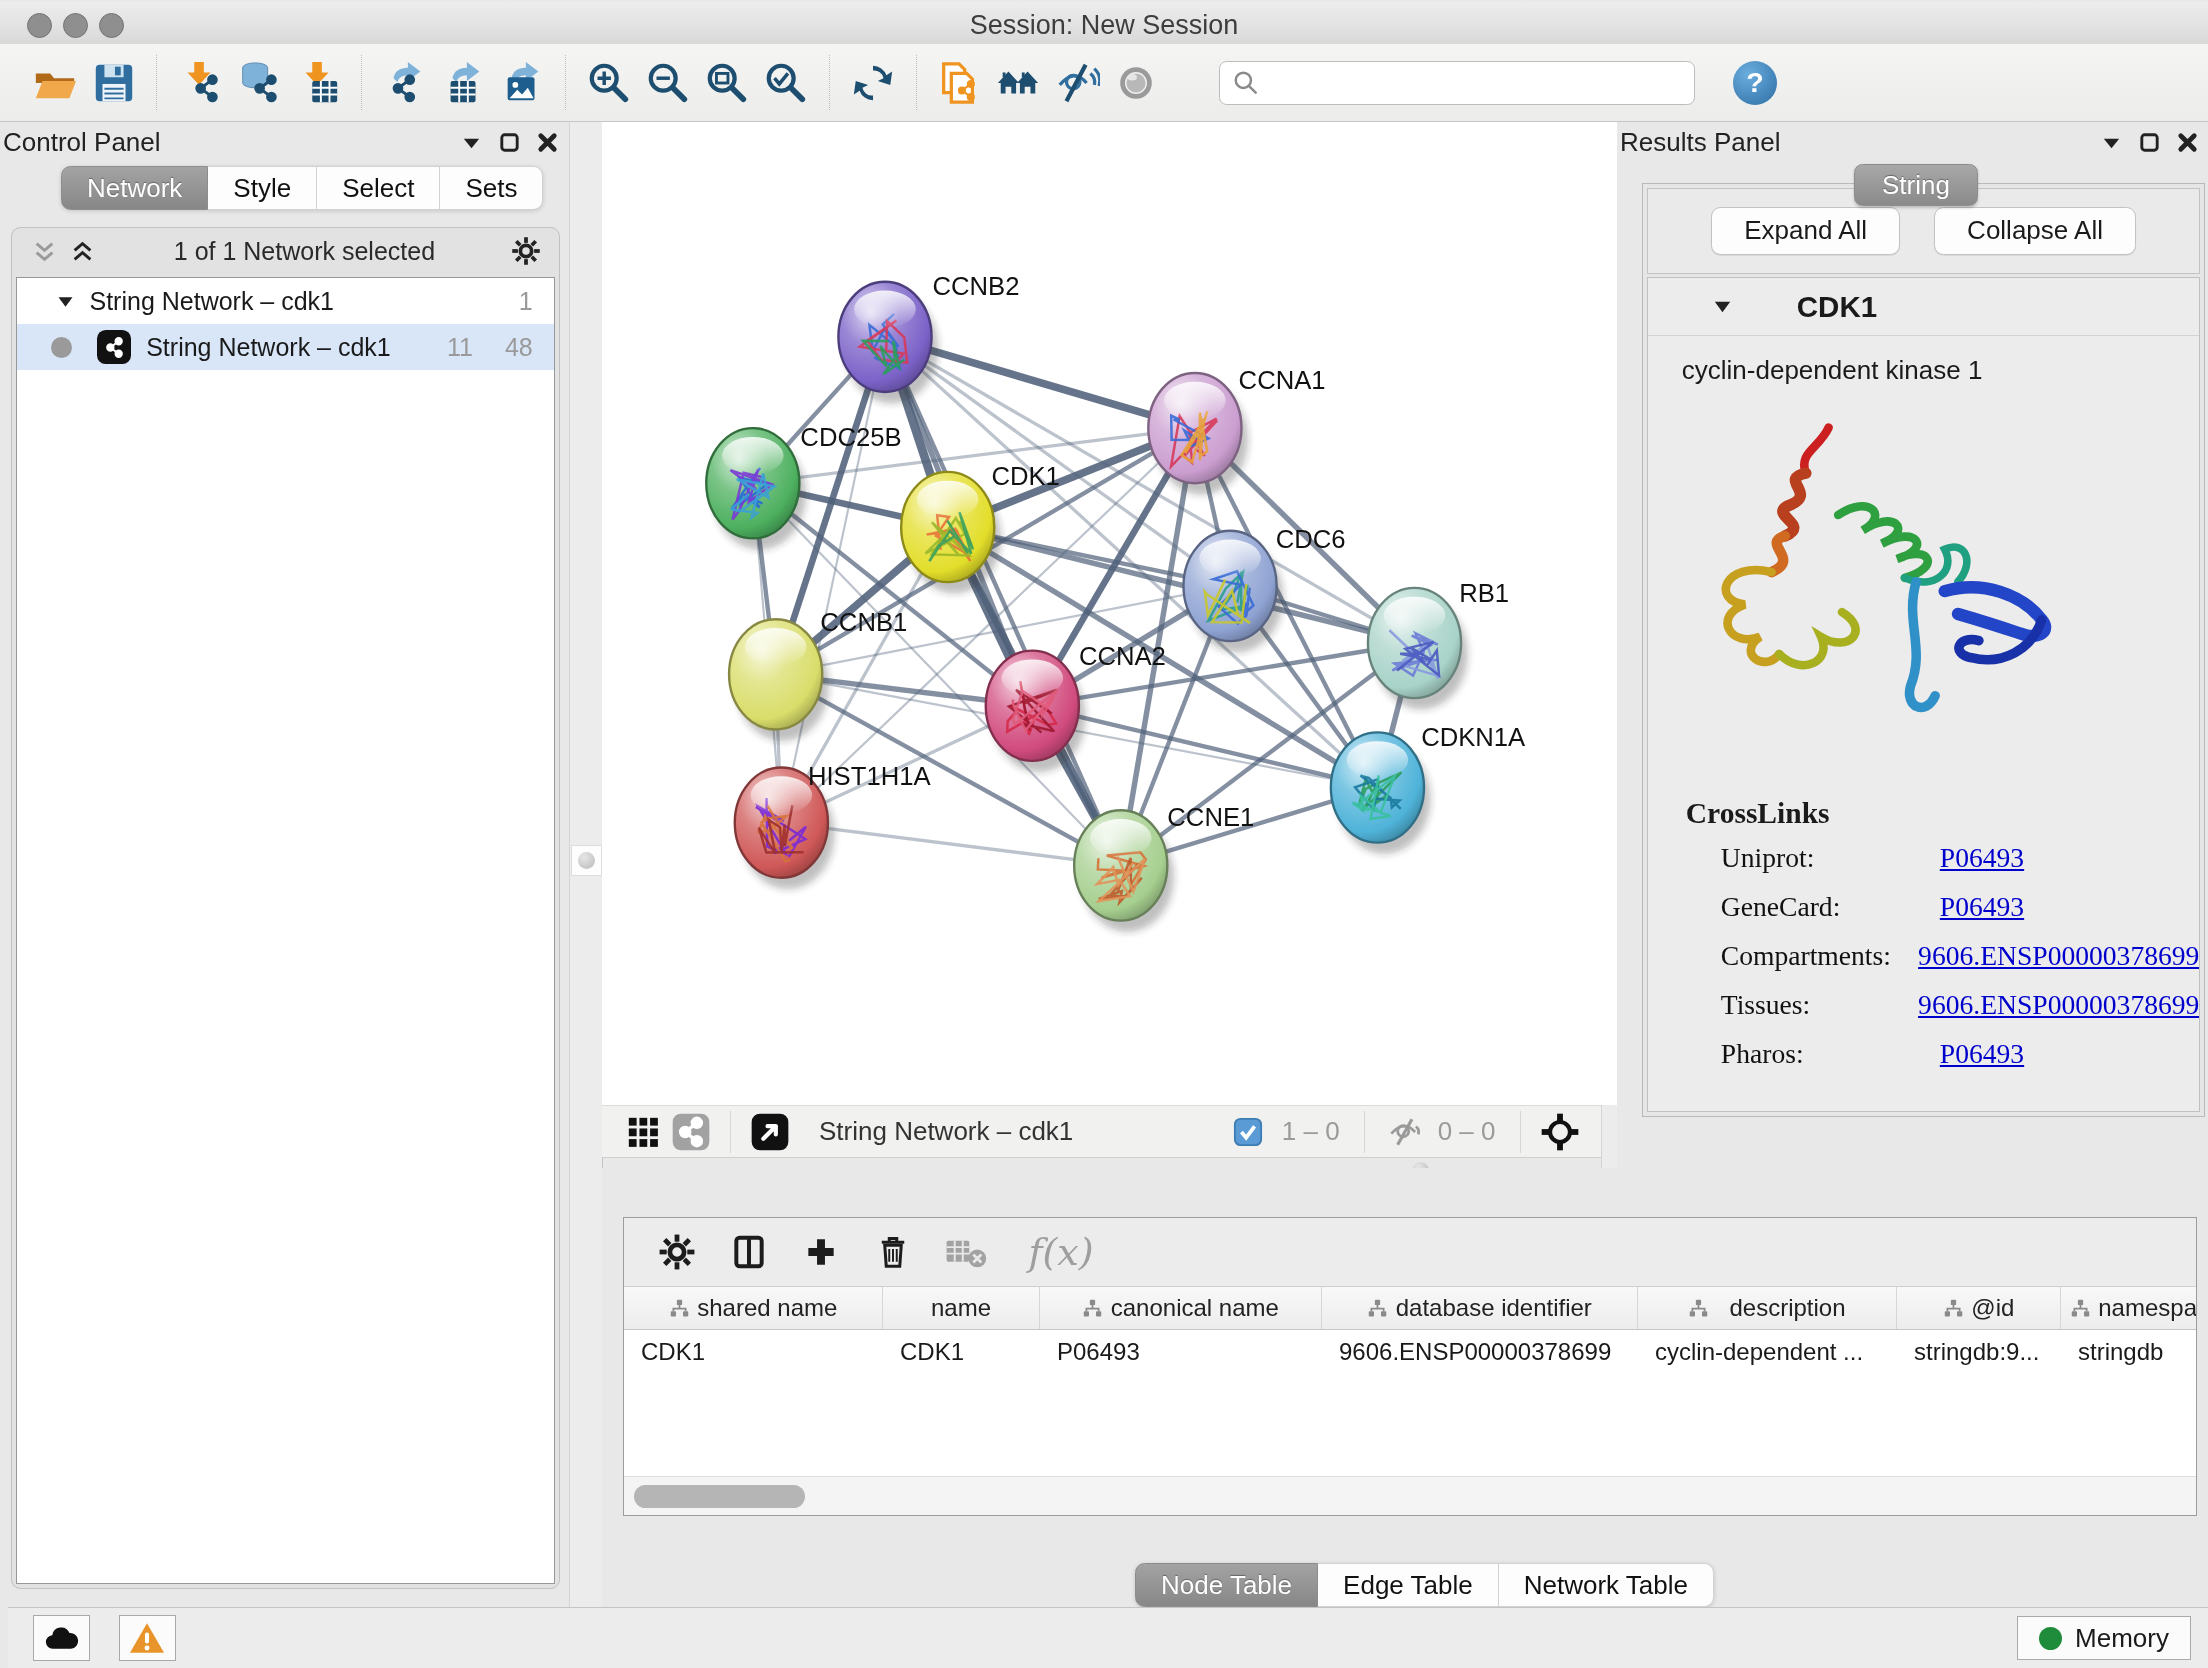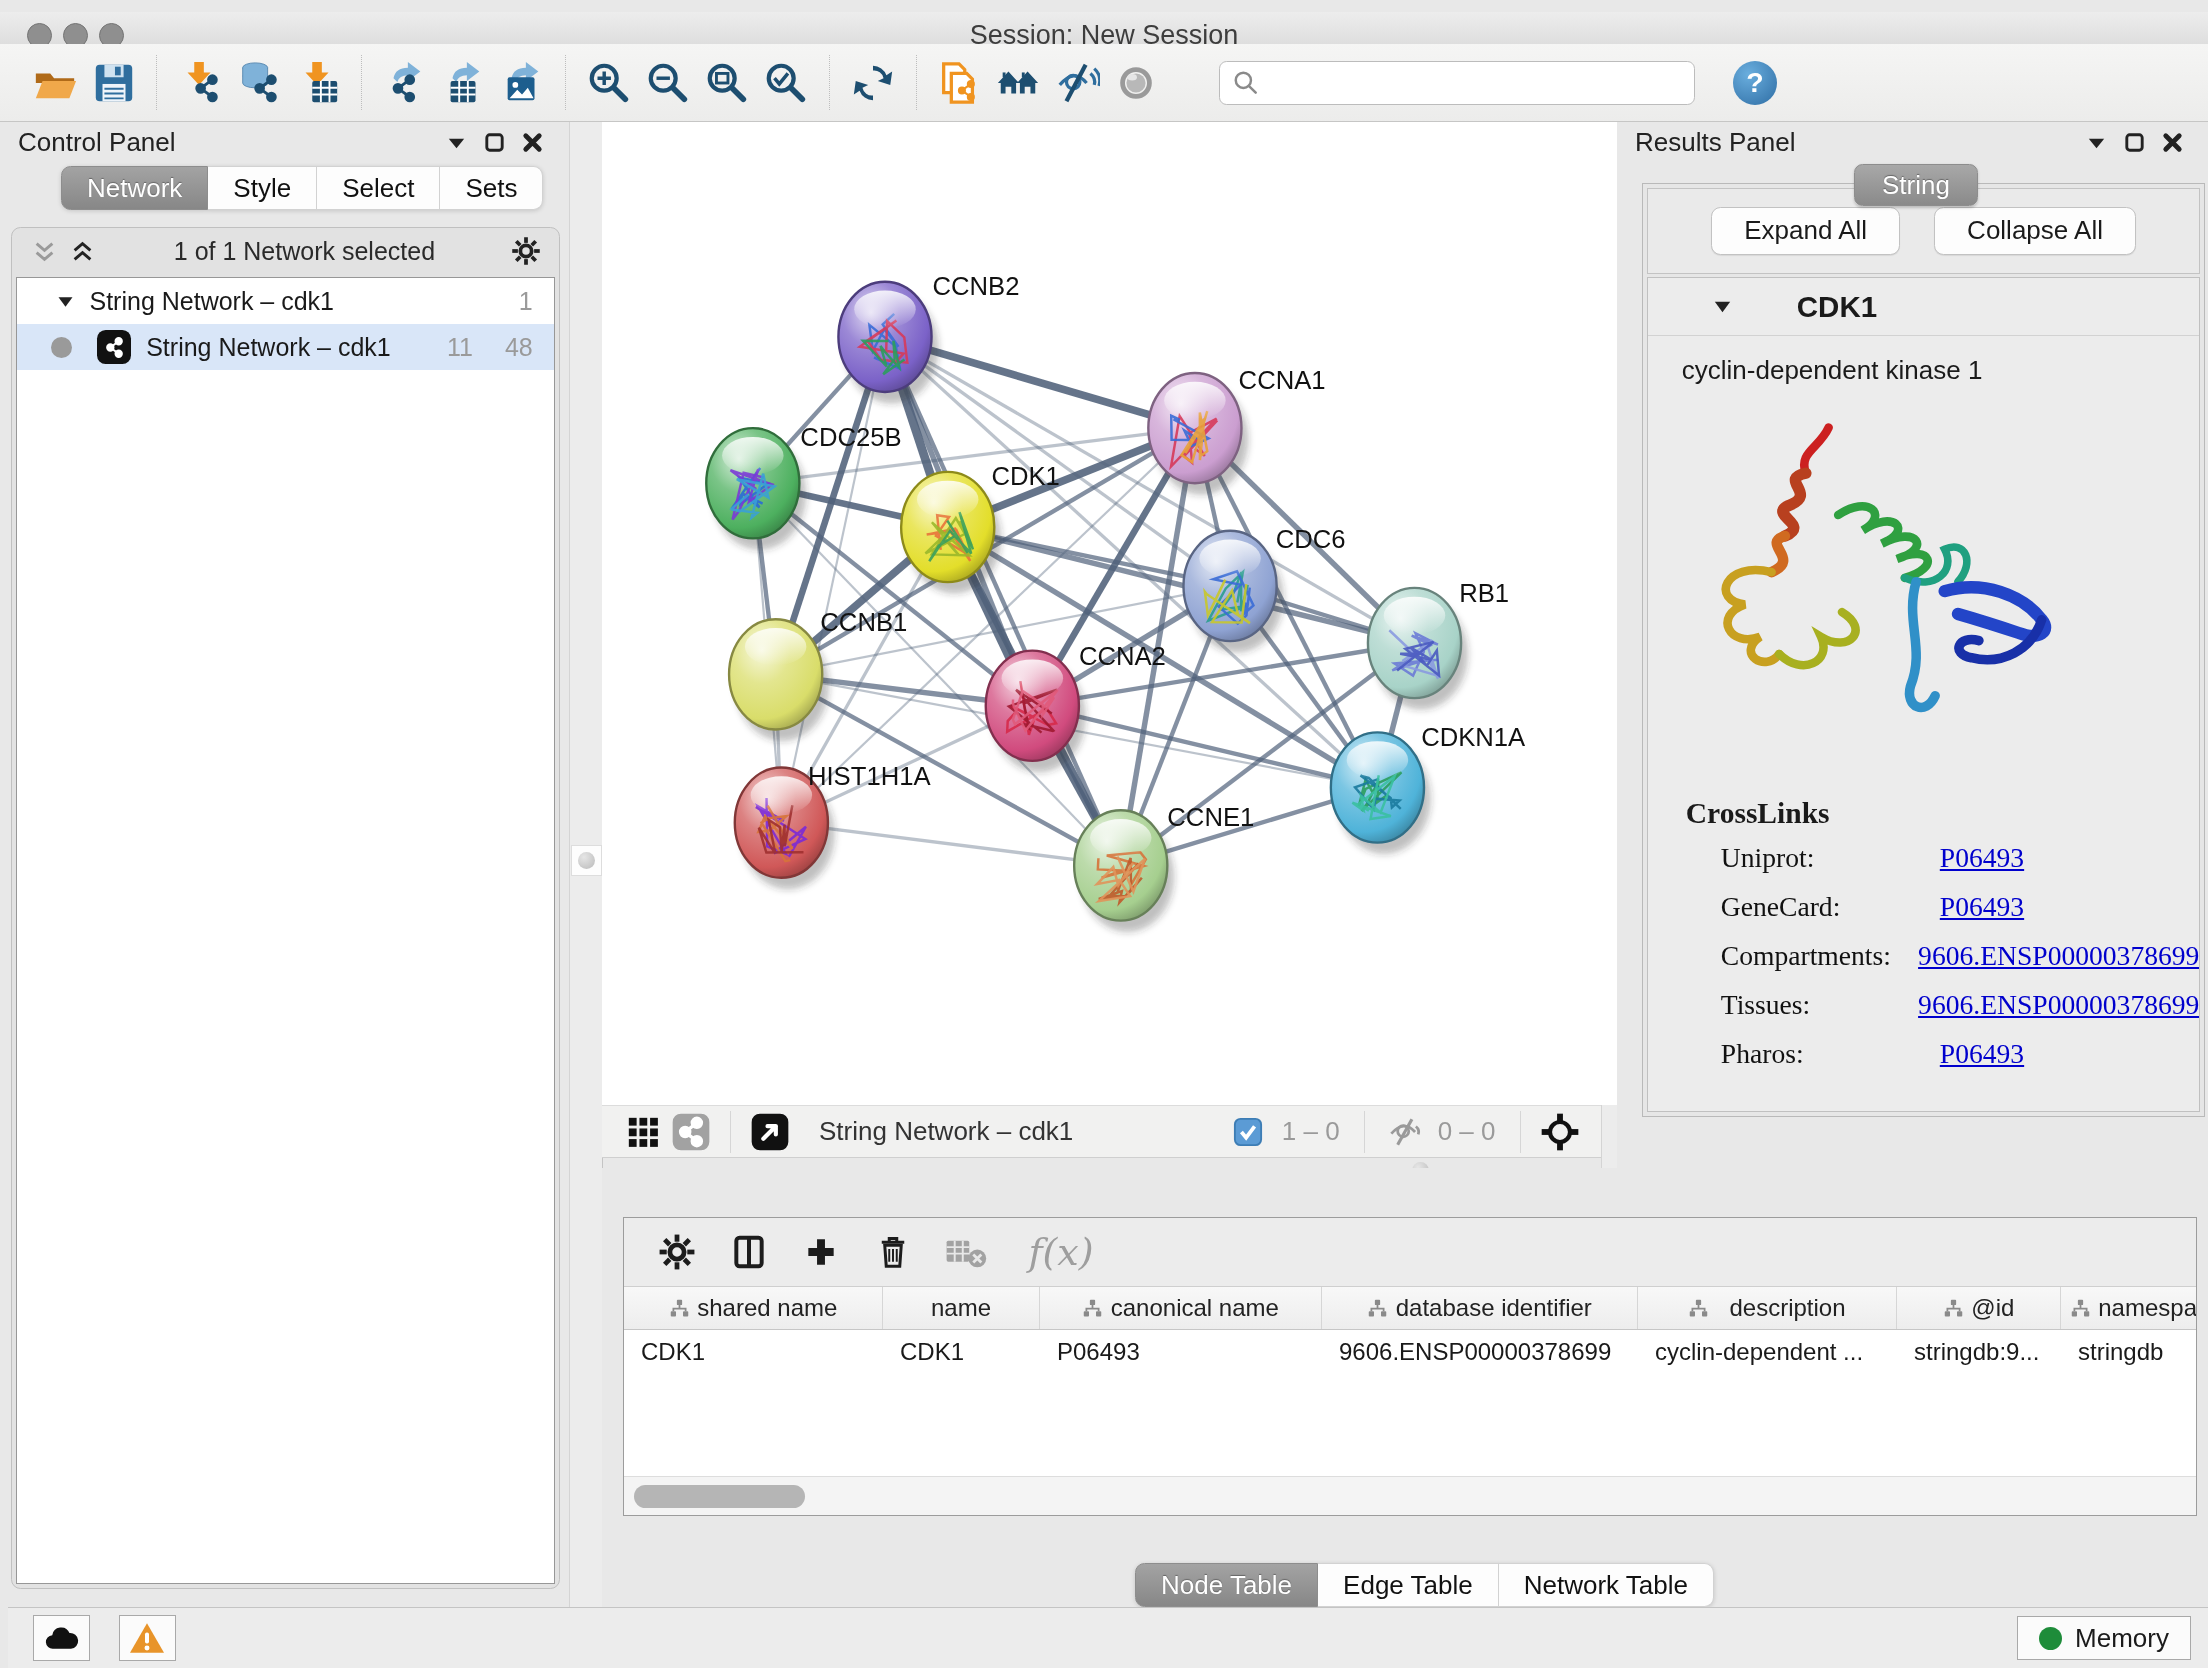--- a/index.html
+++ b/index.html
@@ -1,39 +1,39 @@
 <!DOCTYPE html>
 <html style="font-size:15px"><head>
 <meta charset="utf-8">
 <style>
   html,body{margin:0;padding:0;}
   body{width:2208px;height:1668px;position:relative;background:#e8e8e8;
        font-family:"Liberation Sans",sans-serif;overflow:hidden;color:#1a1a1a;}
   .abs{position:absolute;}
   
-  #titlebar{left:0;top:12px;width:2208px;height:44px;
+  #titlebar{left:0;top:2px;width:2208px;height:44px;
     background:linear-gradient(#ededed,#d8d8d8);border-bottom:1px solid #b2b2b2;}
   .tl{position:absolute;top:10.5px;width:23px;height:23px;border-radius:50%;
       background:#8f8f8f;border:1px solid #747474;}
   #win-title{position:absolute;top:7.6px;left:0;width:100%;text-align:center;
       font-size:27px;color:#3d3d3d;}
   
   #toolbar{left:0;top:44px;width:2208px;height:78px;background:linear-gradient(#f5f5f4,#ececeb);
       border-bottom:1px solid #c6c6c5;display:flex;align-items:center;padding-left:25px;box-sizing:border-box;}
   .tbi{width:59px;height:59px;display:flex;align-items:center;justify-content:center;flex:0 0 auto;}
   .tbsep{width:0;height:55px;border-left:1.9px dotted #bdbdbd;margin:0 13.3px;flex:0 0 auto;}
   #search-wrap{margin-left:53px;width:476px;height:44px;background:#fff;border:1px solid #bcbcbc;
       border-radius:7.6px;display:flex;align-items:center;padding-left:11.4px;box-sizing:border-box;}
   #search-input{border:none;outline:none;font-size:25px;flex:1;background:transparent;
       font-family:"Liberation Sans",sans-serif;}
   #help-btn{margin-left:38px;width:44px;height:44px;border-radius:50%;
       background:radial-gradient(circle at 35% 30%,#6aaede,#2e6da4);color:#fff;font-weight:bold;
       font-size:28.5px;display:flex;align-items:center;justify-content:center;}
   
-  .ptitle{height:40px;display:flex;align-items:center;padding:0 18px;font-size:26px;color:#222;}
+  .ptitle{height:40px;display:flex;align-items:center;padding:0 3px;font-size:26px;color:#222;}
   .ptitle .sp{flex:1;}
   .picon{width:38px;height:32px;display:flex;align-items:center;justify-content:center;}
   .tabchip{height:42px;padding:0 25px;display:flex;align-items:center;font-size:26px;
       background:#fdfdfd;border:1px solid #d2d2d2;border-left:none;color:#111;}
   .tabchip:first-child{border-left:1px solid #d2d2d2;border-radius:9.5px 0 0 9.5px;}
   .tabchip:last-child{border-radius:0 9.5px 9.5px 0;}
   .tabchip.active{background:linear-gradient(#a3a3a3,#878787);color:#fff;border-color:#8d8d8d;
       text-shadow:0 -1px 1px #666;}
   
   #control-panel{left:0;top:122px;width:569px;height:1486px;background:#e8e8e8;}

